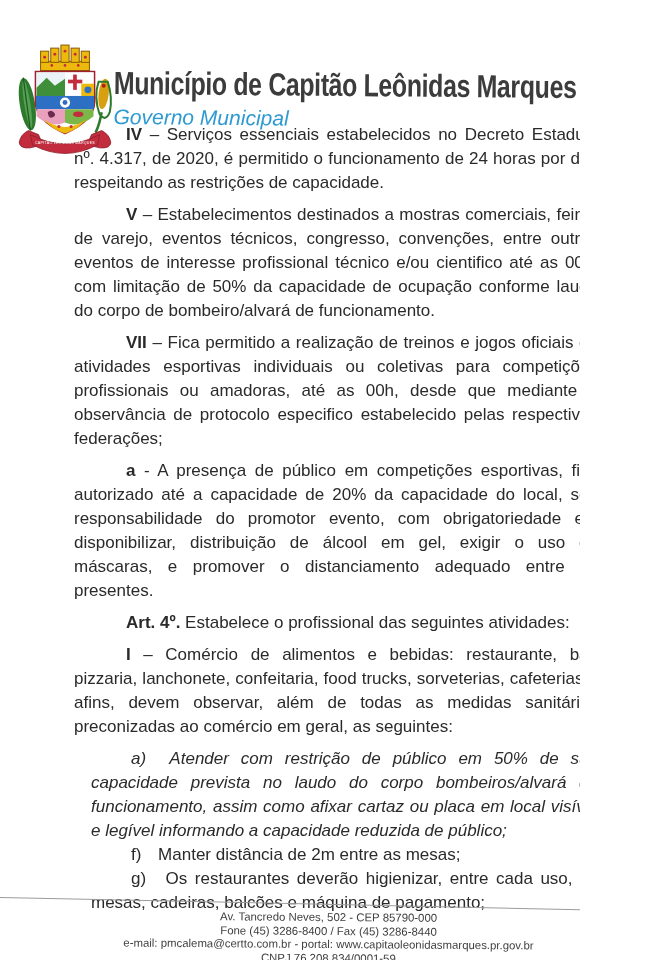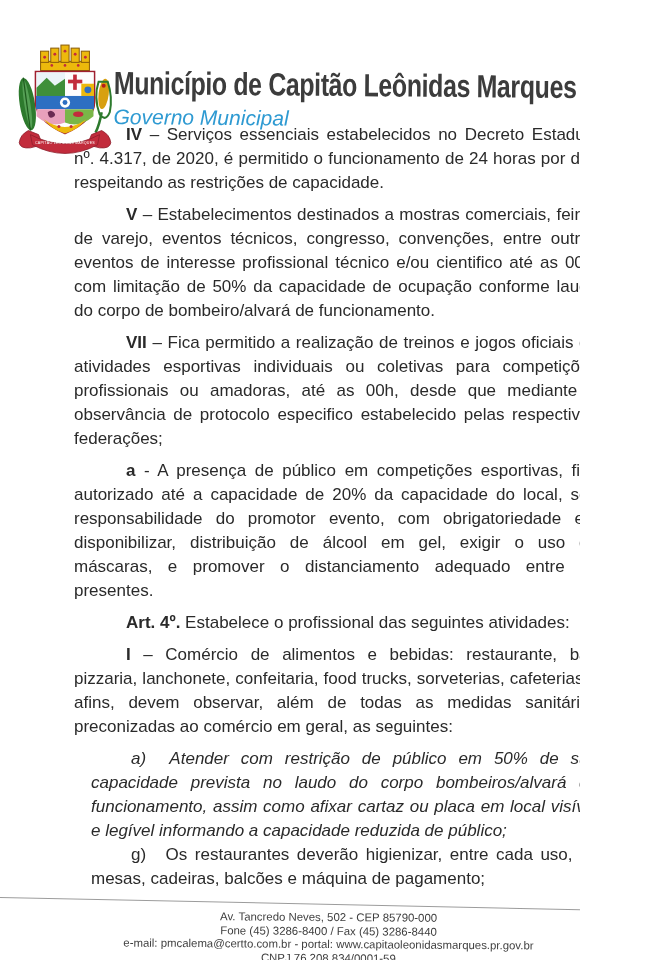--- a/index.html
+++ b/index.html
@@ -167,20 +167,21 @@
   </div>
 
   <div class="doc-body">
       <p class="para roman"><span class="lbl bold">IV</span><span> – Serviços essenciais estabelecidos no Decreto Estadual nº. 4.317, de 2020, é permitido o funcionamento de 24 horas por dia, respeitando as restrições de capacidade.</span></p>
       <p class="para roman"><span class="lbl bold">V</span><span> – Estabelecimentos destinados a mostras comerciais, feiras de varejo, eventos técnicos, congresso, convenções, entre outros eventos de interesse profissional técnico e/ou cientifico até as 00h, com limitação de 50% da capacidade de ocupação conforme laudo do corpo de bombeiro/alvará de funcionamento.</span></p>
       <p class="para roman"><span class="lbl bold">VII</span><span> – Fica permitido a realização de treinos e jogos oficiais de atividades esportivas individuais ou coletivas para competições profissionais ou amadoras, até as 00h, desde que mediante a observância de protocolo especifico estabelecido pelas respectivas federações;</span></p>
       <p class="para roman"><span class="lbl bold">a</span><span> - A presença de público em competições esportivas, fica autorizado até a capacidade de 20% da capacidade do local, sob responsabilidade do promotor evento, com obrigatoriedade em disponibilizar, distribuição de álcool em gel, exigir o uso de máscaras, e promover o distanciamento adequado entre os presentes.</span></p>
       <p class="para roman"><span class="lbl bold">Art. 4º.</span><span> Estabelece o profissional das seguintes atividades:</span></p>
       <p class="para roman"><span class="lbl bold">I</span><span> – Comércio de alimentos e bebidas: restaurante, bar, pizzaria, lanchonete, confeitaria, food trucks, sorveterias, cafeterias e afins, devem observar, além de todas as medidas sanitárias preconizadas ao comércio em geral, as seguintes:</span></p>
       <p class="para letter first"><span class="lbl">a)</span><span> Atender com restrição de público em 50% de sua capacidade prevista no laudo do corpo bombeiros/alvará de funcionamento, assim como afixar cartaz ou placa em local visível e legível informando a capacidade reduzida de público;</span></p>
+      <p class="para letter"><span class="lbl">f)</span><span> Manter distância de 2m entre as mesas;</span></p>
       <p class="para letter"><span class="lbl">g)</span><span> Os restaurantes deverão higienizar, entre cada uso, as mesas, cadeiras, balcões e máquina de pagamento;</span></p>
     </div>
 
   <svg class="pen-mark" viewBox="0 0 82 112">
     <path d="M71,9 L14,94 L57,87 C64,84 61,66 51,64 C44,63 42,70 48,72" fill="none" stroke="#5b6cb0" stroke-width="2.3" stroke-linecap="round" stroke-linejoin="round" opacity="0.9"></path>
   </svg>
 
   <div class="footer-divider"></div>
   <div class="footer">
     <div>Av. Tancredo Neves, 502 - CEP 85790-000</div>

